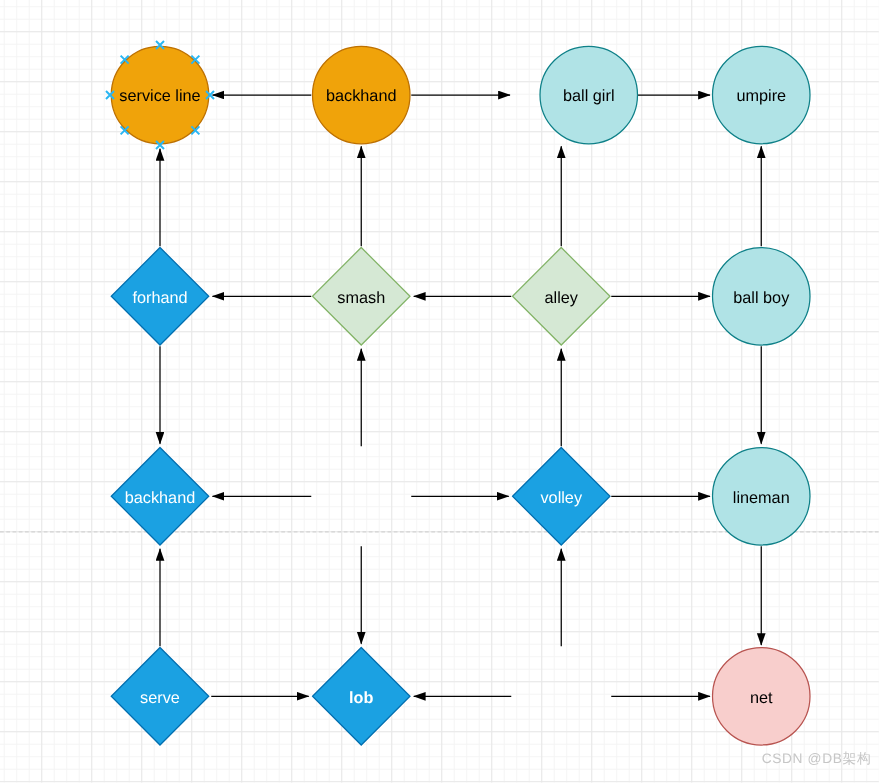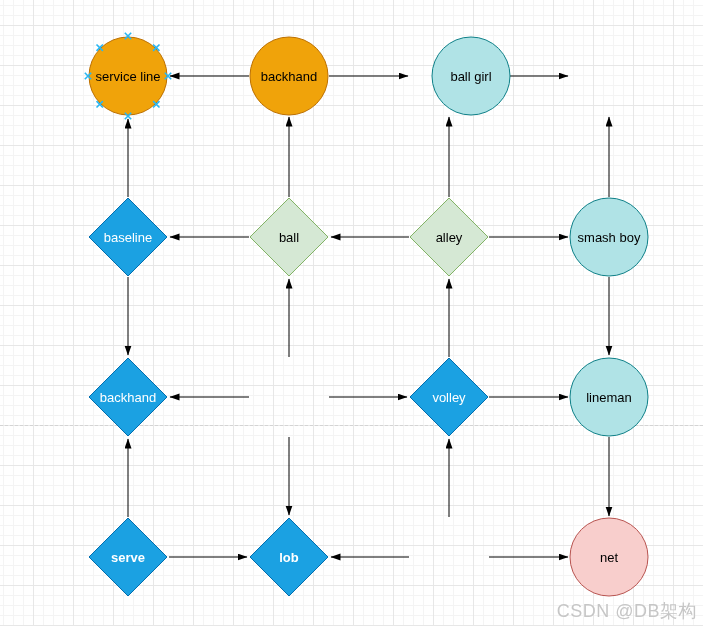--- a/index.html
+++ b/index.html
@@ -37,21 +37,21 @@
   }
   .node svg.shape { position: absolute; left: 0; top: 0; width: 80px; height: 80px; }
   .lbl {
     position: absolute; inset: 0;
     display: flex; align-items: center; justify-content: center;
     font-size: 13px; color: #000000; white-space: nowrap;
   }
   .lbl.light { color: #ffffff; }
   .watermark {
     position: absolute; top: 599px; right: 6px;
-    font-size: 18px; color: #c6c6c6; letter-spacing: 0.5px;
+    font-size: 11px; color: #c6c6c6; letter-spacing: 0.5px;
   }
 </style>
 </head>
 <body>
 
 <div class="canvas">
 
   <svg class="layer">
     <defs>
       <marker id="arrow" markerWidth="12" markerHeight="9" refX="9.5" refY="3.5" orient="auto" markerUnits="userSpaceOnUse">
@@ -107,44 +107,50 @@
       <circle cx="40" cy="40" r="39" fill="#f0a30a" stroke="#bd7000"></circle>
     </svg>
     <span class="lbl">backhand</span>
   </div>
   <div class="node" style="left:431px; top:36px;">
     <svg class="shape" viewBox="0 0 80 80">
       <circle cx="40" cy="40" r="39" fill="#b0e3e6" stroke="#0e8088"></circle>
     </svg>
     <span class="lbl">ball girl</span>
   </div>
+  <div class="node" style="left:569px; top:36px;">
+    <svg class="shape" viewBox="0 0 80 80">
+      <circle cx="40" cy="40" r="39" fill="#b0e3e6" stroke="#0e8088"></circle>
+    </svg>
+    <span class="lbl">umpire</span>
+  </div>
 
   <div class="node" style="left:88px; top:197px;">
     <svg class="shape" viewBox="0 0 80 80">
       <polygon points="40,1 79,40 40,79 1,40" fill="#1ba1e2" stroke="#006eaf"></polygon>
     </svg>
-    <span class="lbl light">baseline</span>
+    <span class="lbl light">forhand</span>
   </div>
   <div class="node" style="left:249px; top:197px;">
     <svg class="shape" viewBox="0 0 80 80">
       <polygon points="40,1 79,40 40,79 1,40" fill="#d5e8d4" stroke="#82b366"></polygon>
     </svg>
-    <span class="lbl">ball</span>
+    <span class="lbl">smash</span>
   </div>
   <div class="node" style="left:409px; top:197px;">
     <svg class="shape" viewBox="0 0 80 80">
       <polygon points="40,1 79,40 40,79 1,40" fill="#d5e8d4" stroke="#82b366"></polygon>
     </svg>
     <span class="lbl">alley</span>
   </div>
   <div class="node" style="left:569px; top:197px;">
     <svg class="shape" viewBox="0 0 80 80">
       <circle cx="40" cy="40" r="39" fill="#b0e3e6" stroke="#0e8088"></circle>
     </svg>
-    <span class="lbl">smash boy</span>
+    <span class="lbl">ball boy</span>
   </div>
 
   <div class="node" style="left:88px; top:357px;">
     <svg class="shape" viewBox="0 0 80 80">
       <polygon points="40,1 79,40 40,79 1,40" fill="#1ba1e2" stroke="#006eaf"></polygon>
     </svg>
     <span class="lbl light">backhand</span>
   </div>
   <div class="node" style="left:409px; top:357px;">
     <svg class="shape" viewBox="0 0 80 80">
@@ -152,21 +158,21 @@
     </svg>
     <span class="lbl light">volley</span>
   </div>
   <div class="node" style="left:569px; top:357px;">
     <svg class="shape" viewBox="0 0 80 80">
       <circle cx="40" cy="40" r="39" fill="#b0e3e6" stroke="#0e8088"></circle>
     </svg>
     <span class="lbl">lineman</span>
   </div>
 
-  <div class="node" style="left:88px; top:517px;font-weight:bold;">
+  <div class="node" style="left:88px; top:517px;">
     <svg class="shape" viewBox="0 0 80 80">
       <polygon points="40,1 79,40 40,79 1,40" fill="#1ba1e2" stroke="#006eaf"></polygon>
     </svg>
     <span class="lbl light">serve</span>
   </div>
   <div class="node" style="left:249px; top:517px;font-weight:bold;">
     <svg class="shape" viewBox="0 0 80 80">
       <polygon points="40,1 79,40 40,79 1,40" fill="#1ba1e2" stroke="#006eaf"></polygon>
     </svg>
     <span class="lbl light">lob</span>

